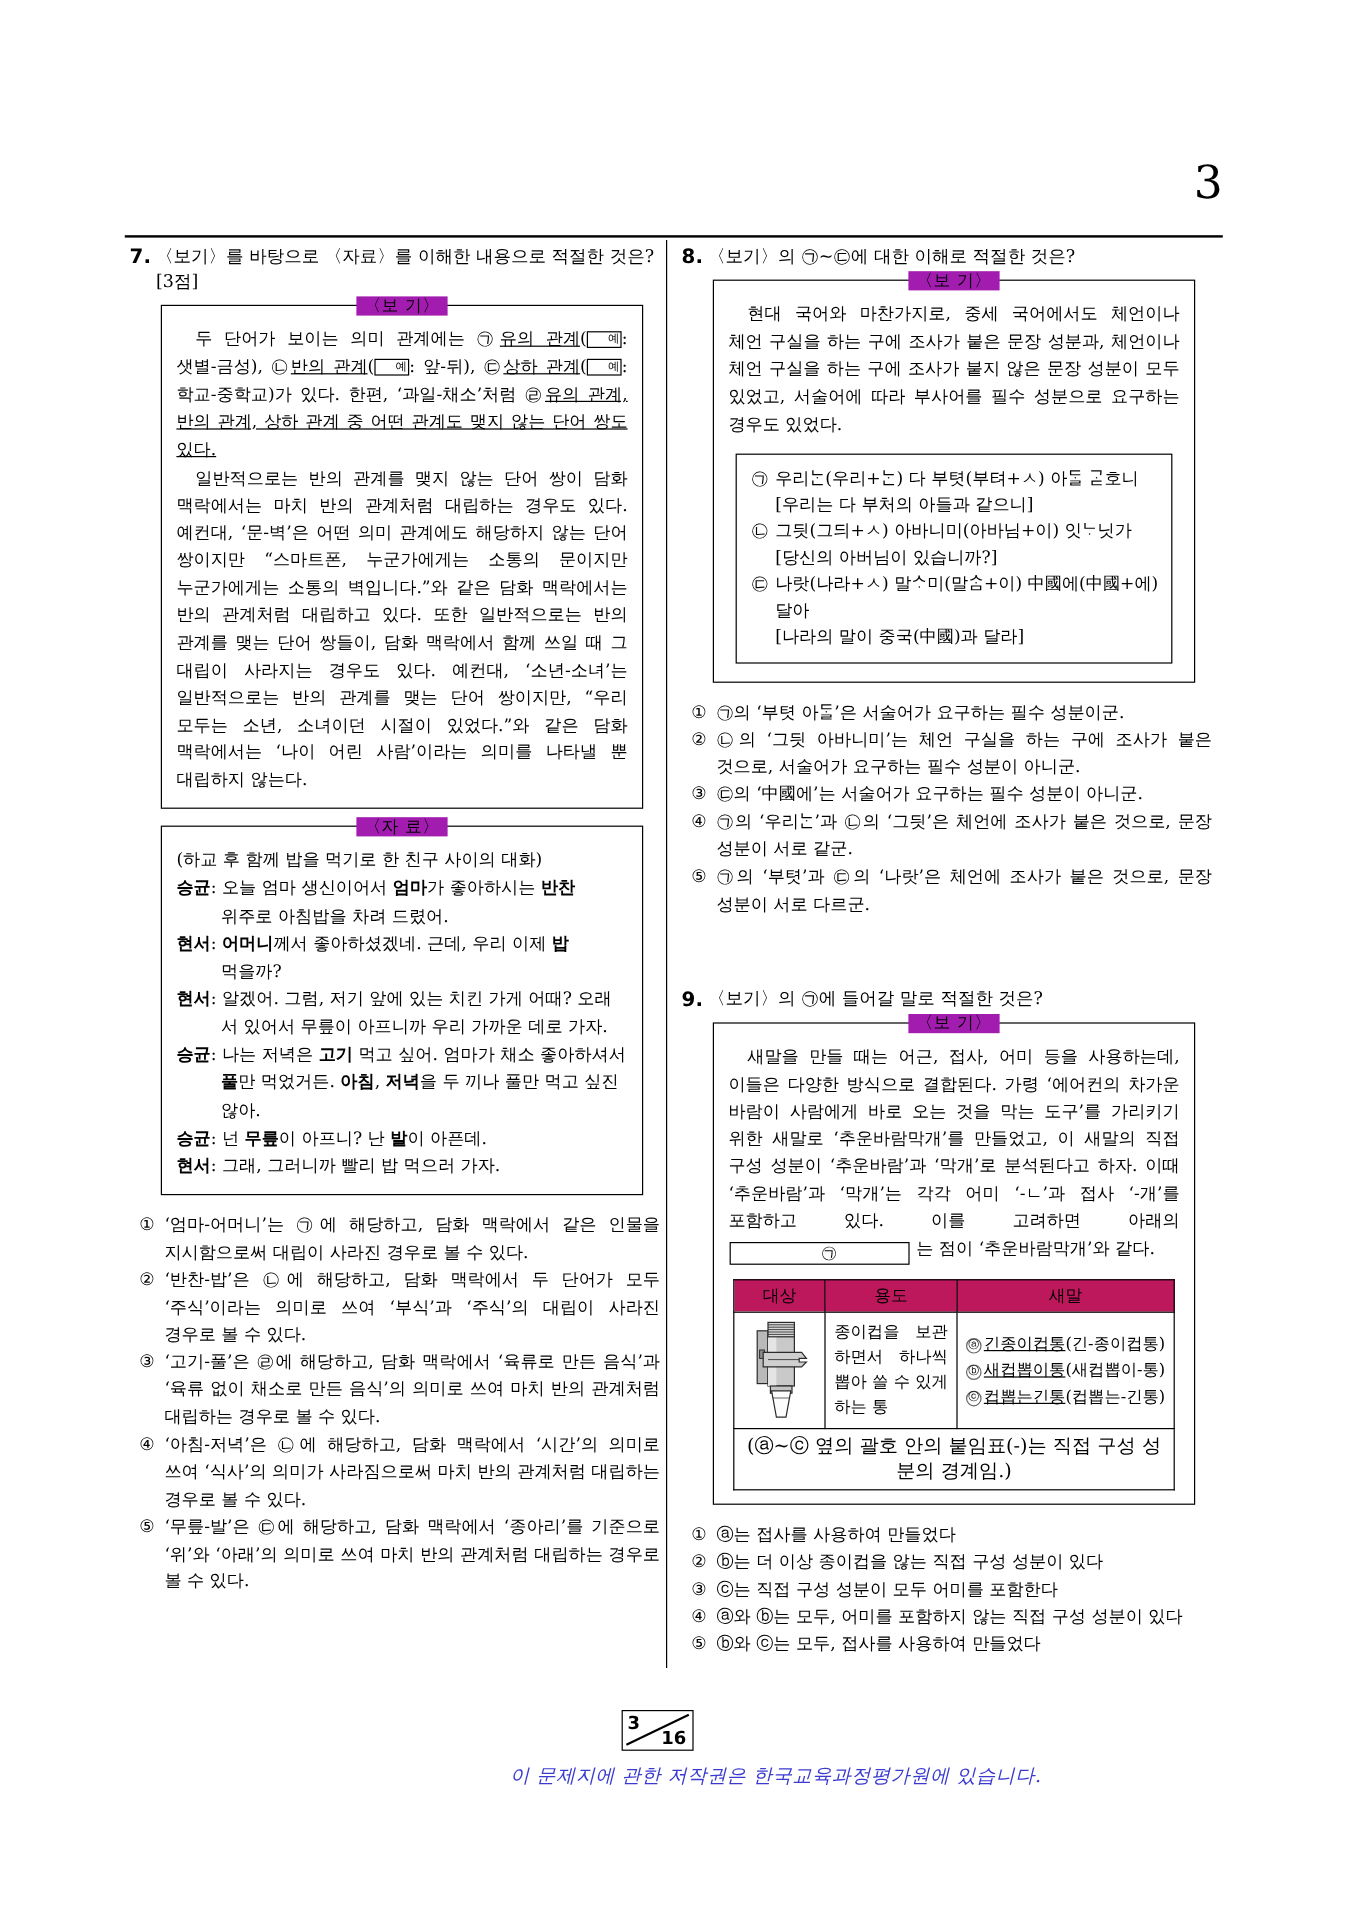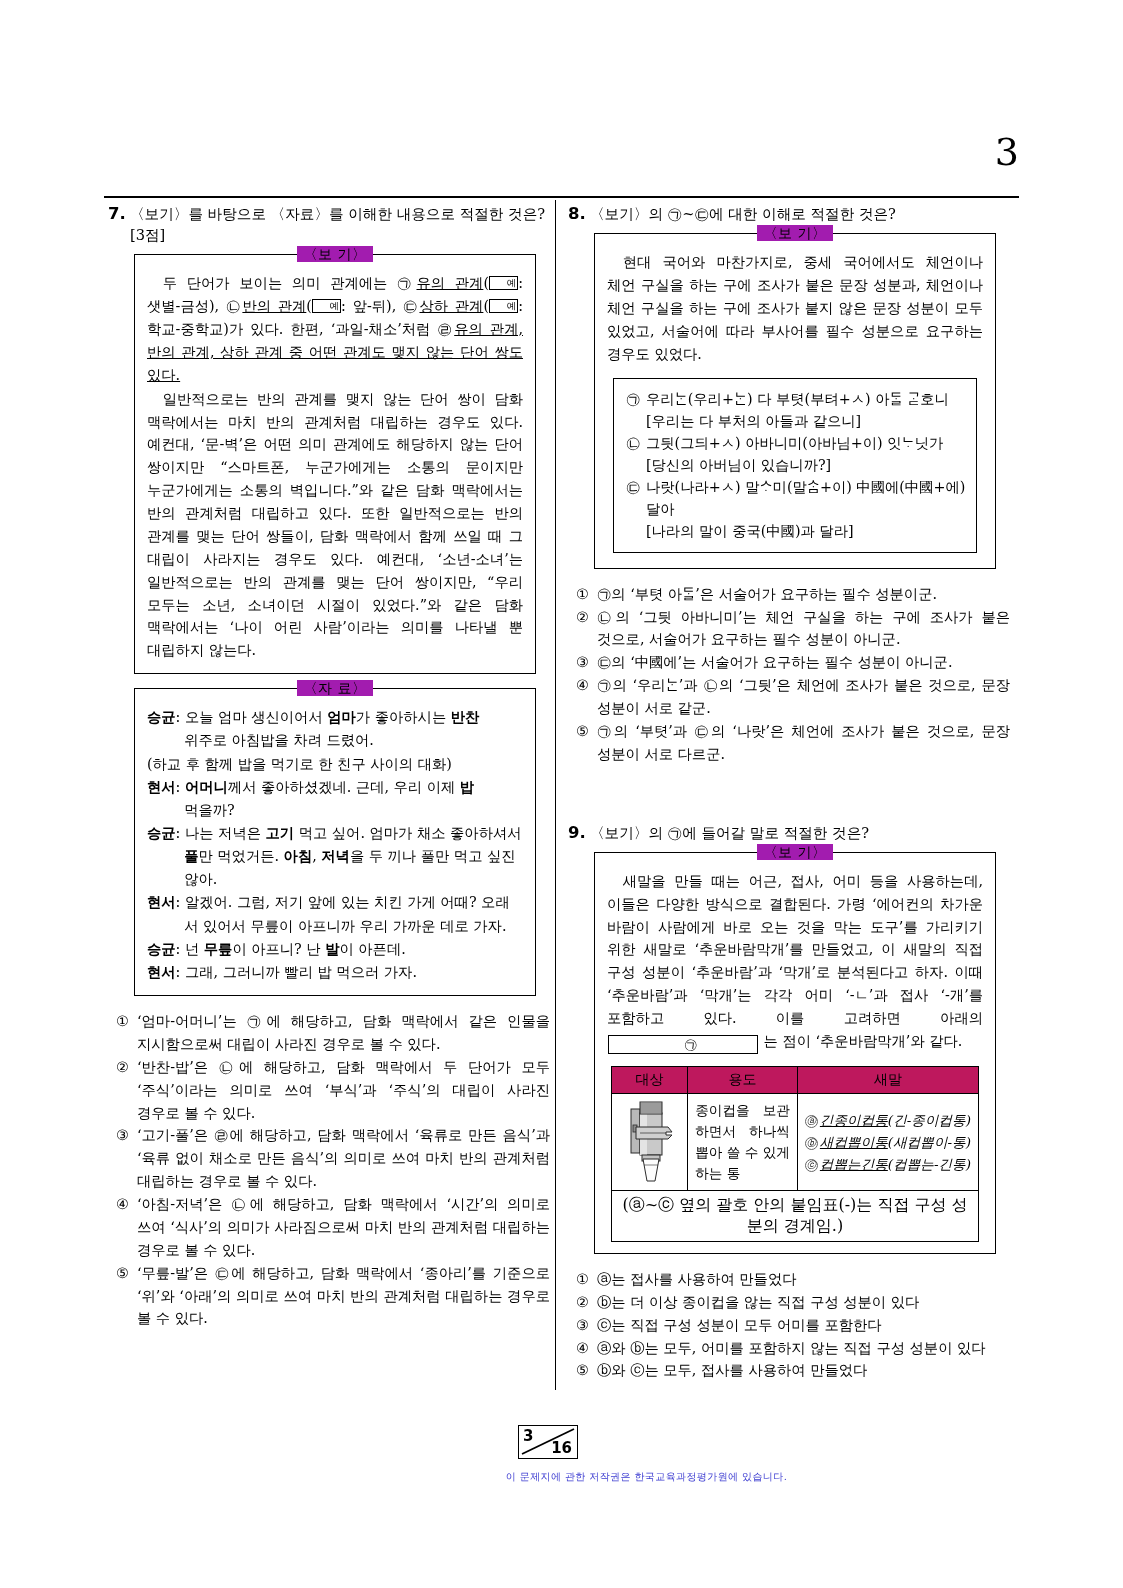--- a/index.html
+++ b/index.html
@@ -186,21 +186,21 @@
   }
   table.q9 th {
     background: #be185d;
     font-weight: normal;
     text-align: center;
     font-size: 14px;
     padding: 4px 0;
   }
   td.cell-img { width: 78px; text-align: center; padding: 6px 3px; background:#fff; }
   td.cell-use { width: 138px; text-align: justify; text-justify: inter-character; line-height: 1.55; }
-  td.cell-new { line-height: 1.62; white-space: nowrap; font-style: italic; }
+  td.cell-new { line-height: 1.62; white-space: nowrap; }
   .newword-line { }
   .cmark {
     display: inline-block;
     width: 13px; height: 13px;
     border: 1px solid #666;
     border-radius: 50%;
     font-size: 9px;
     line-height: 11px;
     text-align: center;
     vertical-align: 1px;
@@ -236,23 +236,24 @@
   .pagebox .pb-tot {
     position: absolute; right: 5px; bottom: 1px;
     font-size: 15px; font-weight: bold;
     font-family: "DejaVu Sans", "Liberation Sans", sans-serif;
   }
   .copyright {
     position: absolute;
     left: 0; top: 45px; width: 1123px;
     text-align: center;
     color: #3a3ad0;
-    font-size: 10px;
+    font-size: 16px;
     letter-spacing: 0.4px;
     padding-left: 170px;
+    font-style: italic;
   }
 </style>
 </head>
 <body>
 
 <div class="page">
 
   <div class="header">
     <div class="header-pageno">3</div>
   </div>
@@ -275,25 +276,25 @@
           <p class="ptext">일반적으로는 반의 관계를 맺지 않는 단어 쌍이 담화 맥락에서는 마치 반의 관계처럼 대립하는 경우도 있다. 예컨대, ‘문-벽’은 어떤 의미 관계에도 해당하지 않는 단어 쌍이지만 “스마트폰, 누군가에게는 소통의 문이지만 누군가에게는 소통의 벽입니다.”와 같은 담화 맥락에서는 반의 관계처럼 대립하고 있다. 또한 일반적으로는 반의 관계를 맺는 단어 쌍들이, 담화 맥락에서 함께 쓰일 때 그 대립이 사라지는 경우도 있다. 예컨대, ‘소년-소녀’는 일반적으로는 반의 관계를 맺는 단어 쌍이지만, “우리 모두는 소년, 소녀이던 시절이 있었다.”와 같은 담화 맥락에서는 ‘나이 어린 사람’이라는 의미를 나타낼 뿐 대립하지 않는다.</p>
         </div>
         <div class="box-label">
           <span>〈보 기〉</span>
         </div>
       </div>
 
       <div class="boxwrap">
         <div class="box">
           <div class="dlg">
+            <p class="dlg-line plain">(하교 후 함께 밥을 먹기로 한 친구 사이의 대화)</p>
             <p class="dlg-line"><span class="b dlg-spk">승균</span>: 오늘 엄마 생신이어서 <span class="b">엄마</span>가 좋아하시는 <span class="b">반찬</span> 위주로 아침밥을 차려 드렸어.</p>
-            <p class="dlg-line plain">(하교 후 함께 밥을 먹기로 한 친구 사이의 대화)</p>
             <p class="dlg-line"><span class="b dlg-spk">현서</span>: <span class="b">어머니</span>께서 좋아하셨겠네. 근데, 우리 이제 <span class="b">밥</span> 먹을까?</p>
+            <p class="dlg-line"><span class="b dlg-spk">현서</span>: 알겠어. 그럼, 저기 앞에 있는 치킨 가게 어때? 오래 서 있어서 무릎이 아프니까 우리 가까운 데로 가자.</p>
             <p class="dlg-line"><span class="b dlg-spk">승균</span>: 나는 저녁은 <span class="b">고기</span> 먹고 싶어. 엄마가 채소 좋아하셔서 <span class="b">풀</span>만 먹었거든. <span class="b">아침</span>, <span class="b">저녁</span>을 두 끼나 풀만 먹고 싶진 않아.</p>
-            <p class="dlg-line"><span class="b dlg-spk">현서</span>: 알겠어. 그럼, 저기 앞에 있는 치킨 가게 어때? 오래 서 있어서 무릎이 아프니까 우리 가까운 데로 가자.</p>
             <p class="dlg-line"><span class="b dlg-spk">승균</span>: 넌 <span class="b">무릎</span>이 아프니? 난 <span class="b">발</span>이 아픈데.</p>
             <p class="dlg-line"><span class="b dlg-spk">현서</span>: 그래, 그러니까 빨리 밥 먹으러 가자.</p>
           </div>
         </div>
         <div class="box-label">
           <span>〈자 료〉</span>
         </div>
       </div>
 
       <div class="choices">

